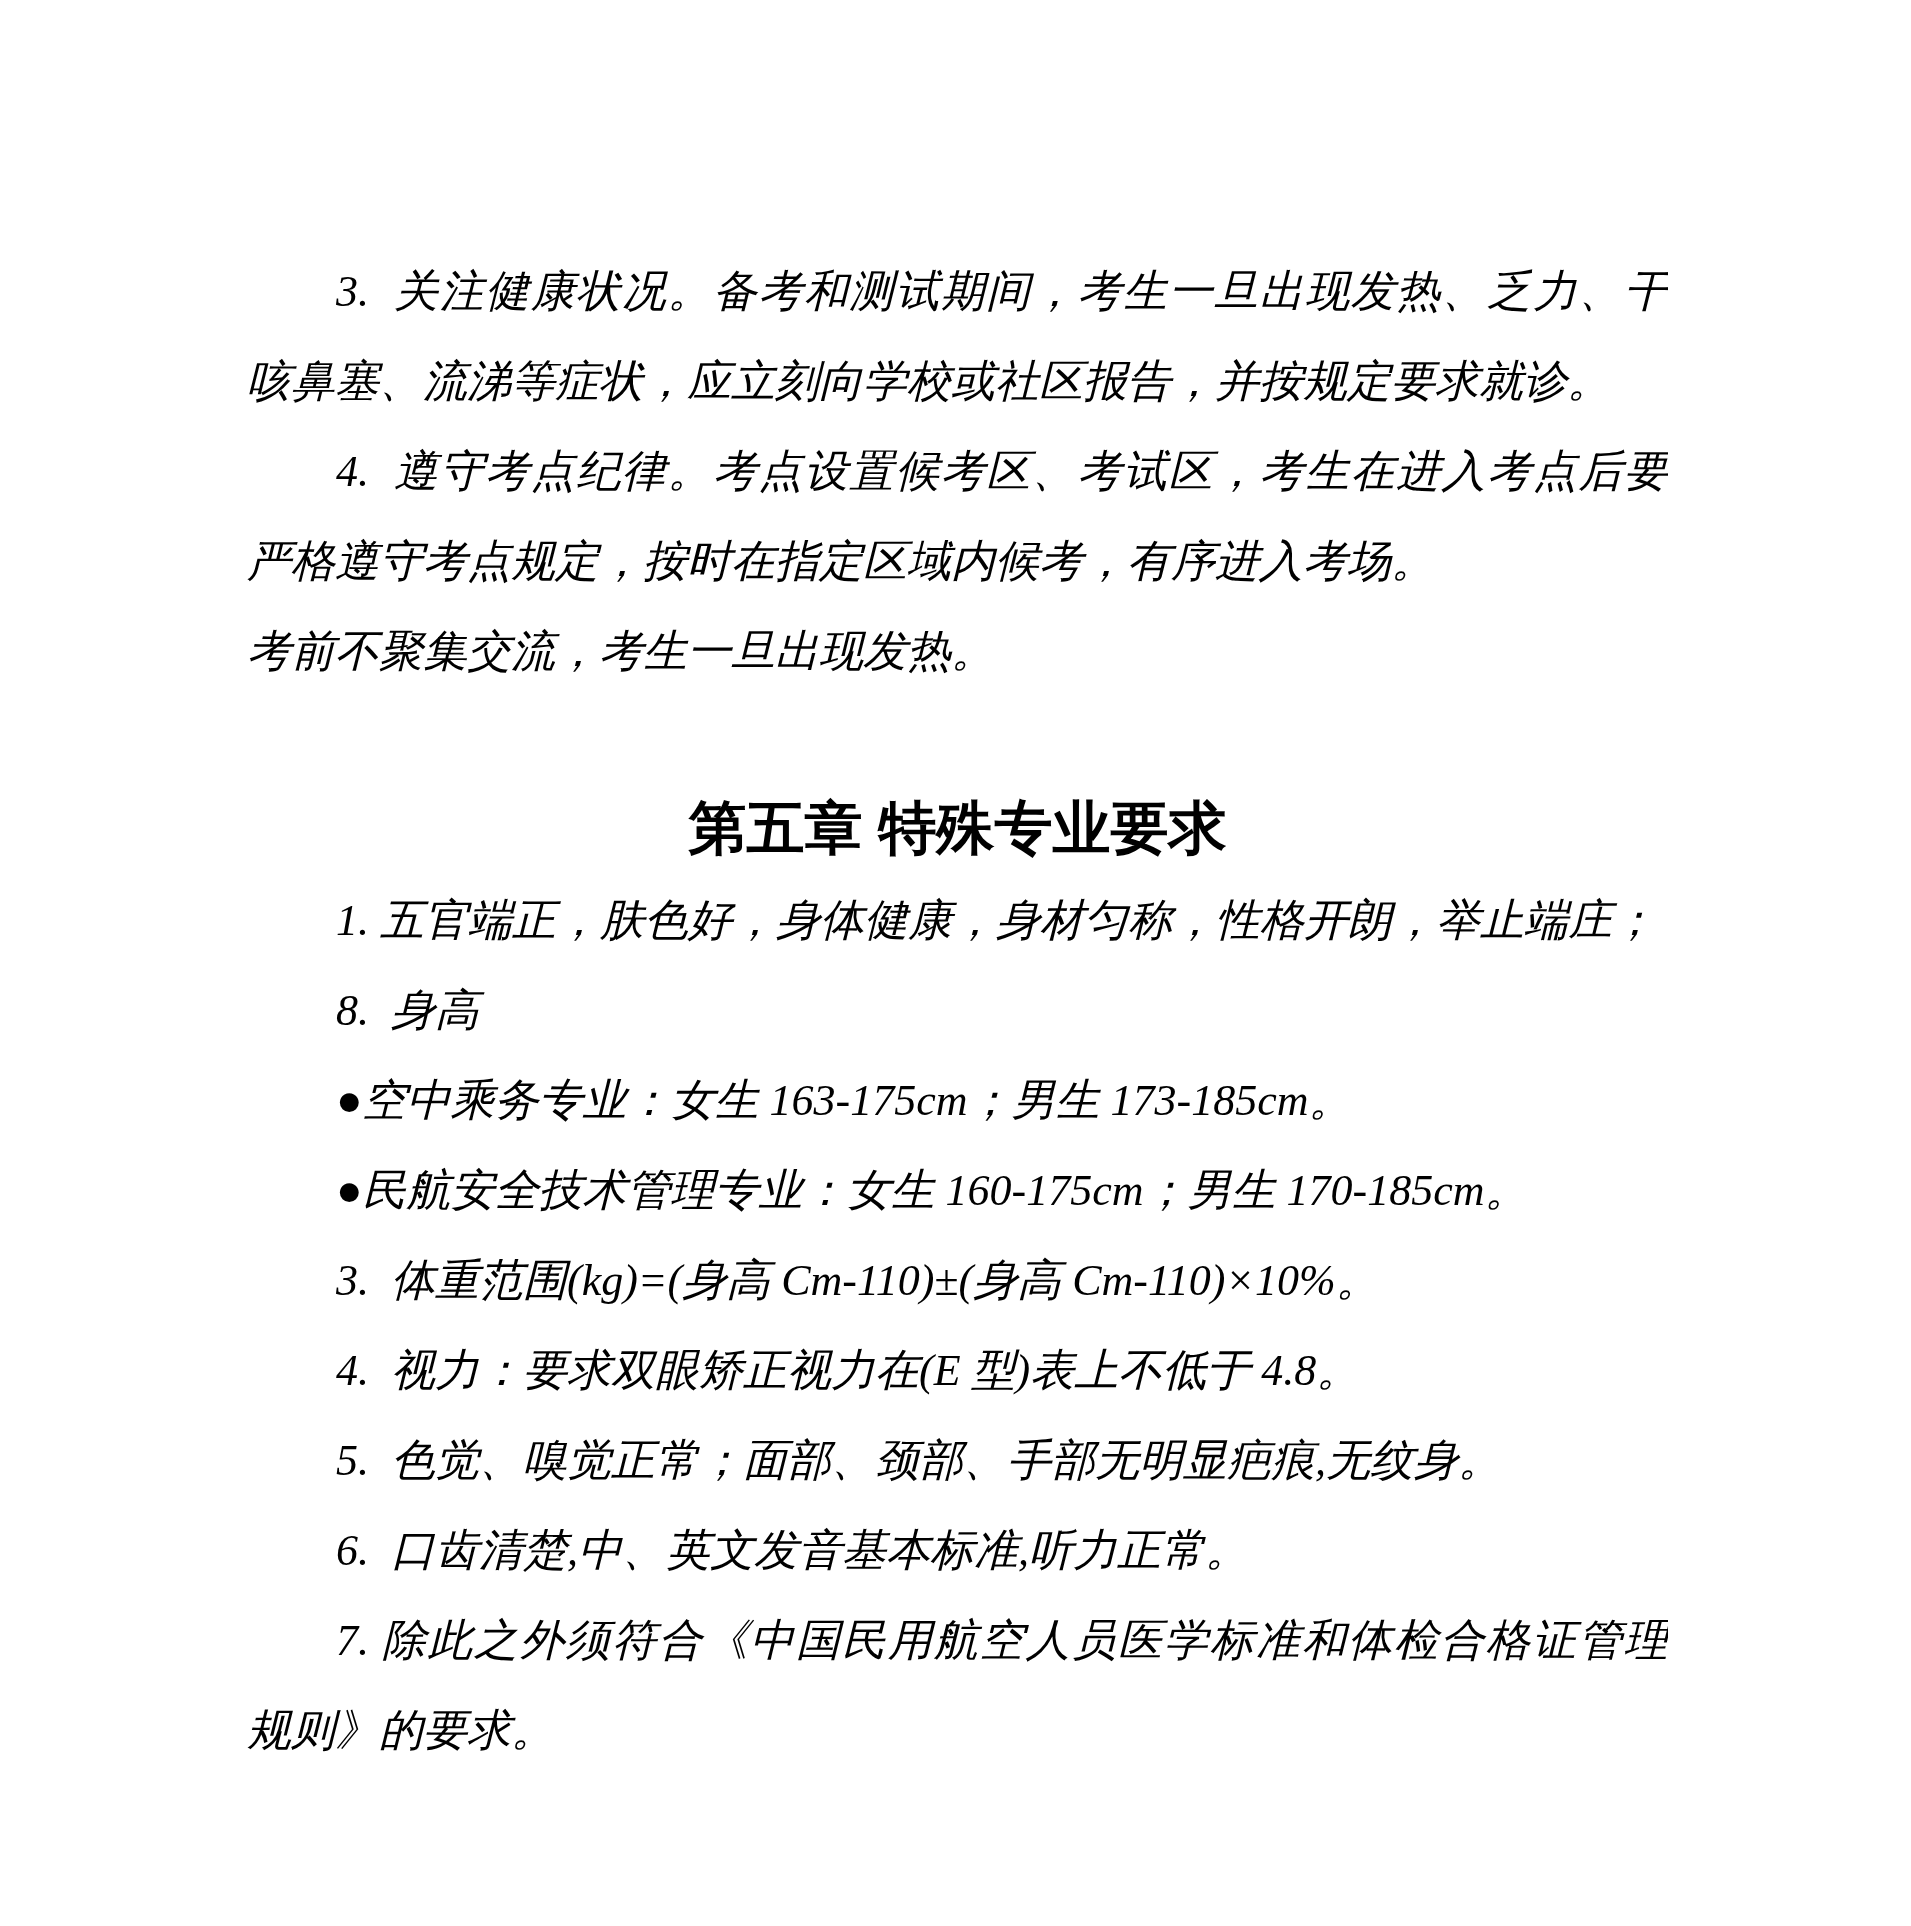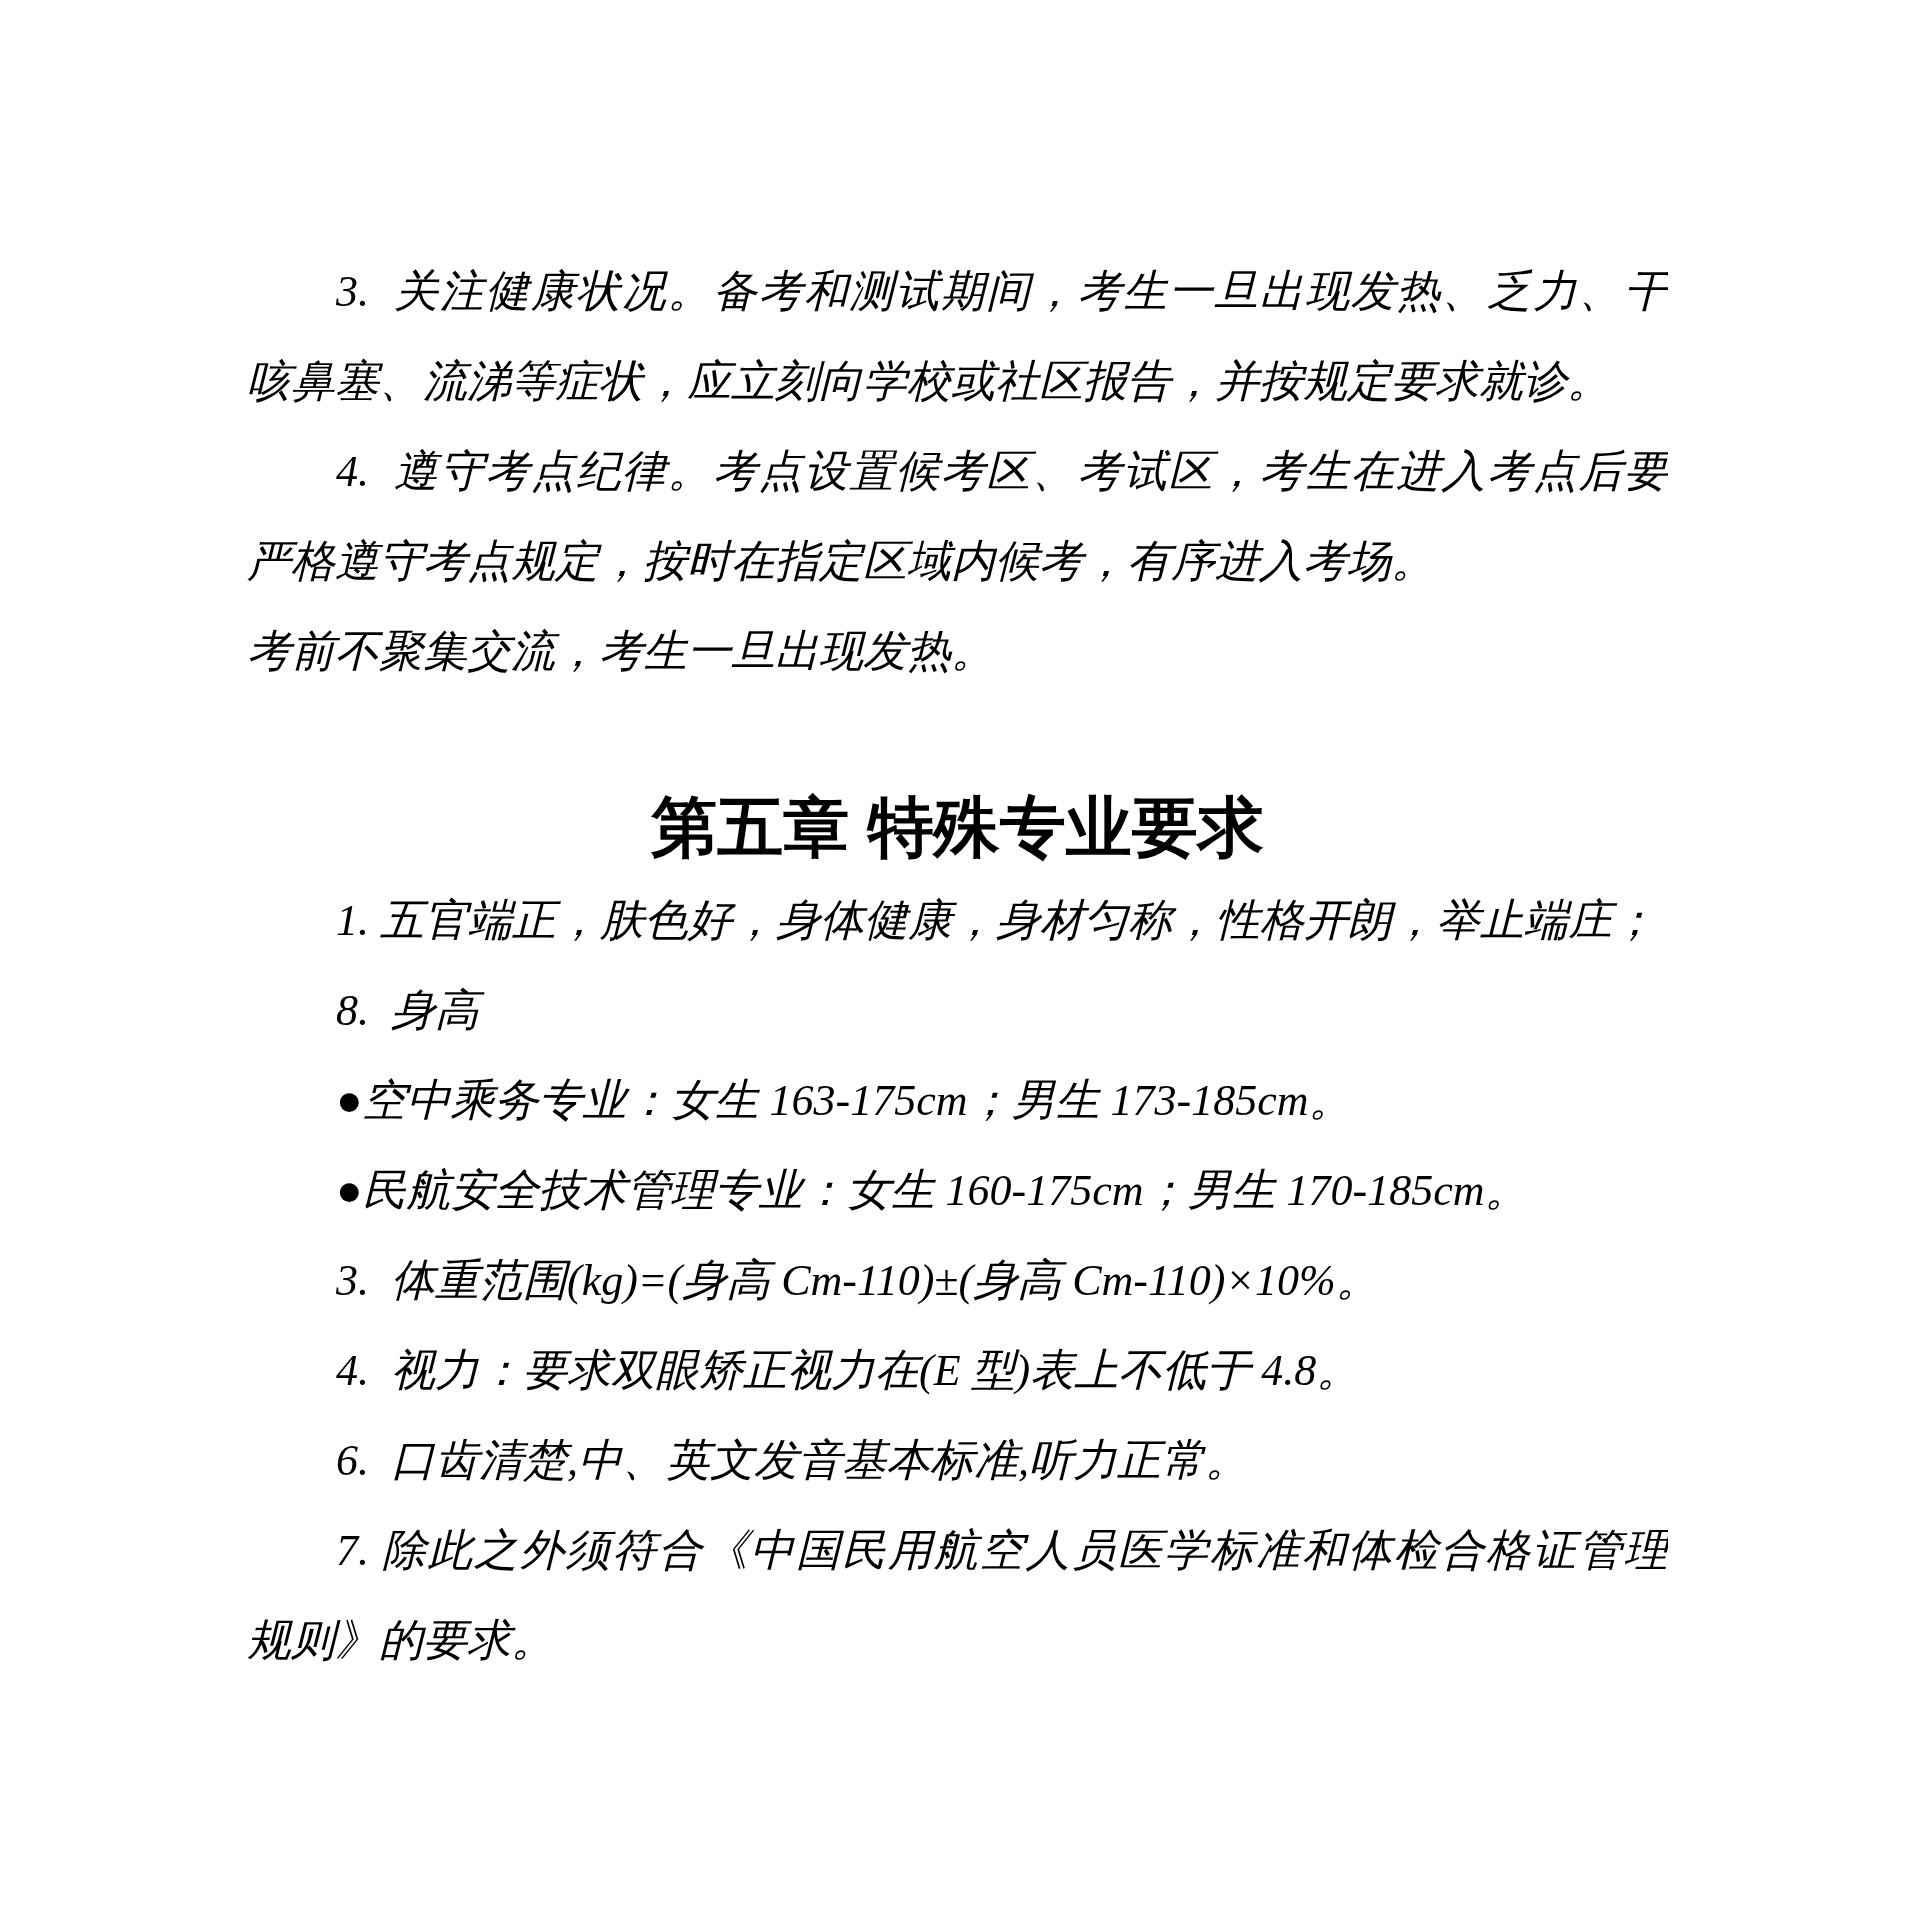--- a/index.html
+++ b/index.html
@@ -41,21 +41,21 @@
   .i {
     text-indent: 89px;
   }
   .b {
     font-weight: bold;
   }
   .chapter-heading {
     margin: 82px 0 0 0;
     font-family: "Liberation Sans", "DejaVu Sans", sans-serif;
     font-weight: 700;
-    font-size: 66px;
+    font-size: 58px;
     line-height: 97px;
     text-align: center;
     white-space: pre;
   }
 </style>
 </head>
 <body>
 
 <div class="page">
   <div class="content">
@@ -72,20 +72,21 @@
 
 
     <div class="l i">1. 五官端正，肤色好，身体健康，身材匀称，性格开朗，举止端庄；</div>
     <div class="l i">8.  身高</div>
 
     <div class="l i">●空中乘务专业：女生 163-175cm；男生 173-185cm。</div>
     <div class="l i">●民航安全技术管理专业：女生 160-175cm；男生 170-185cm。</div>
 
     <div class="l i">3.  体重范围(kg)=(身高 Cm-110)±(身高 Cm-110)×10%。</div>
     <div class="l i">4.  视力：要求双眼矫正视力在(E 型)表上不低于 4.8。</div>
+    <div class="l i">5.  色觉、嗅觉正常；面部、颈部、手部无明显疤痕,无纹身。</div>
     <div class="l i">6.  口齿清楚,中、英文发音基本标准,听力正常。</div>
 
     <div class="l j i">7. 除此之外须符合《中国民用航空人员医学标准和体检合格证管理</div>
     <div class="l">规则》的要求。</div>
 
   </div>
 
 </div>
 
 

